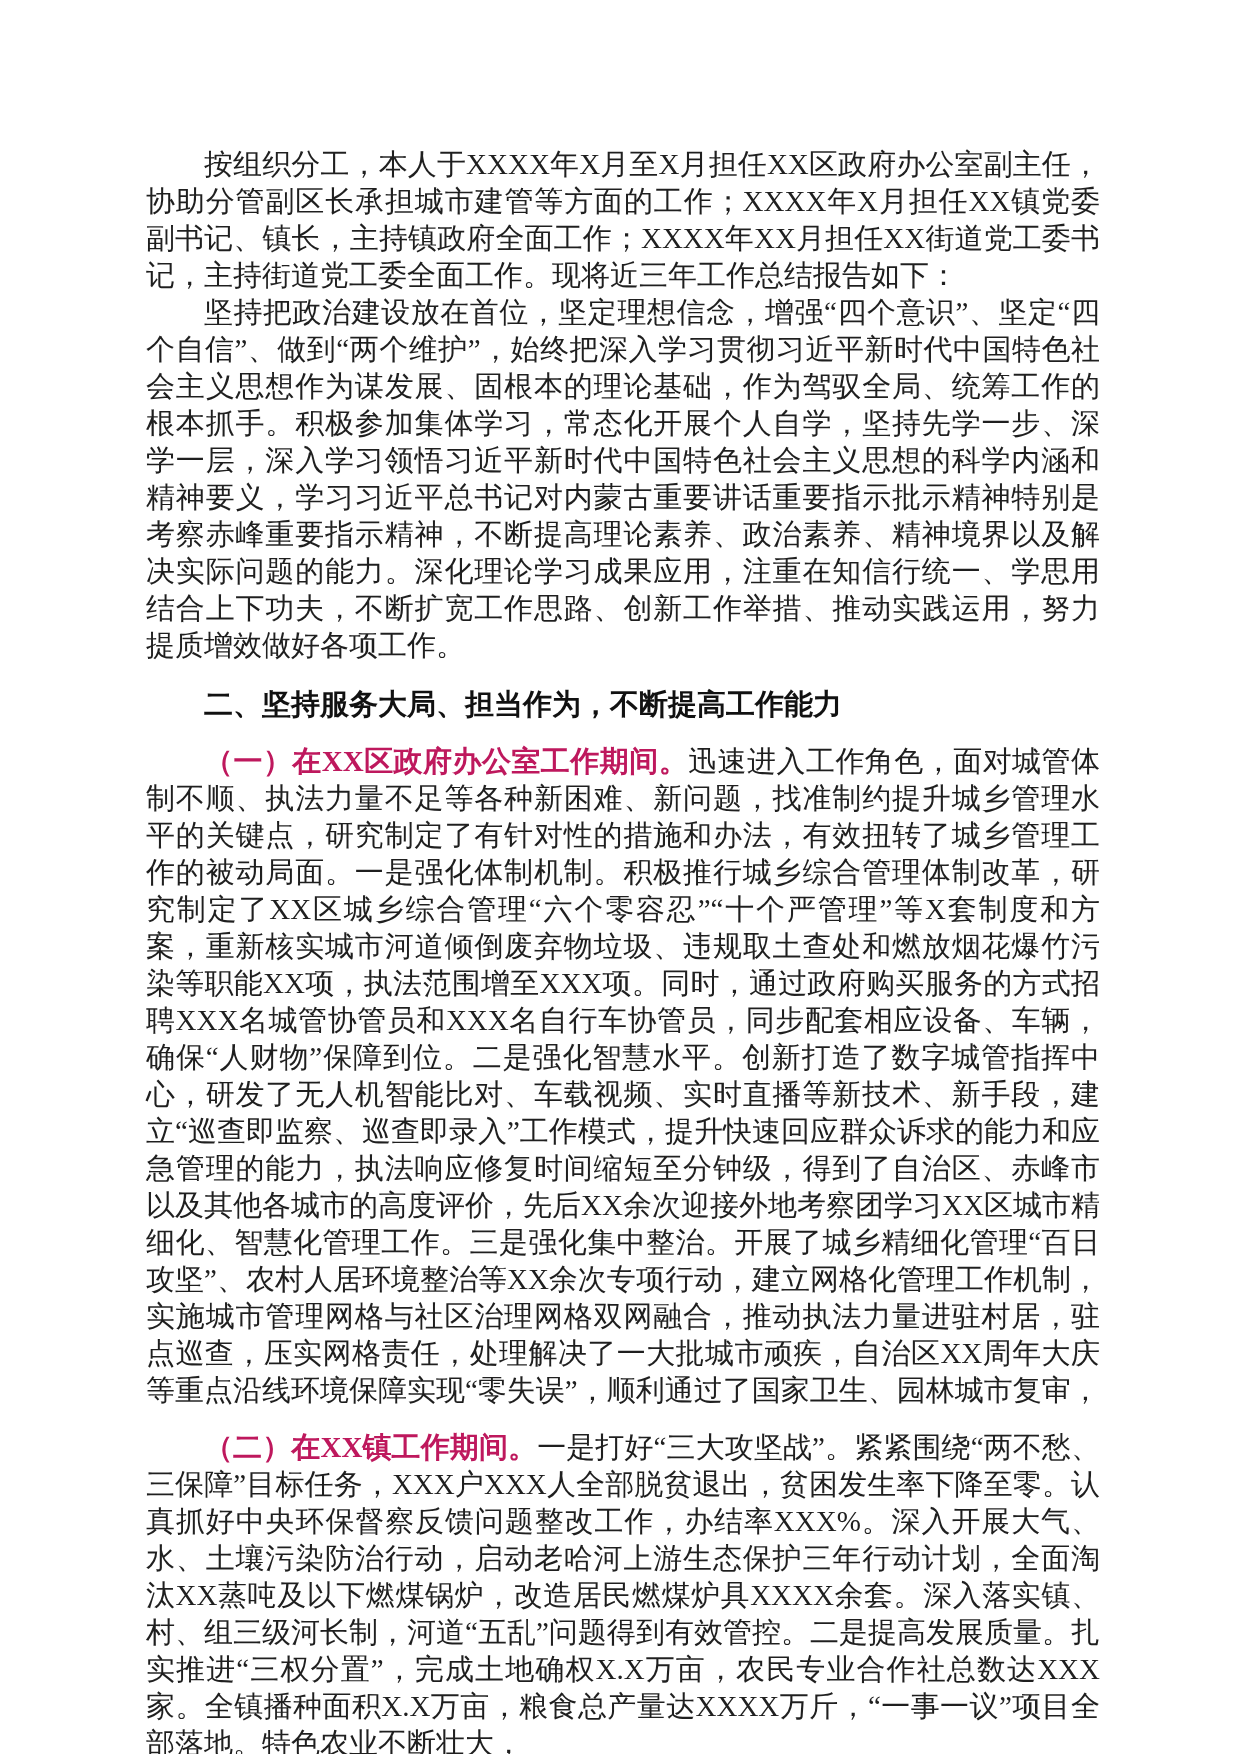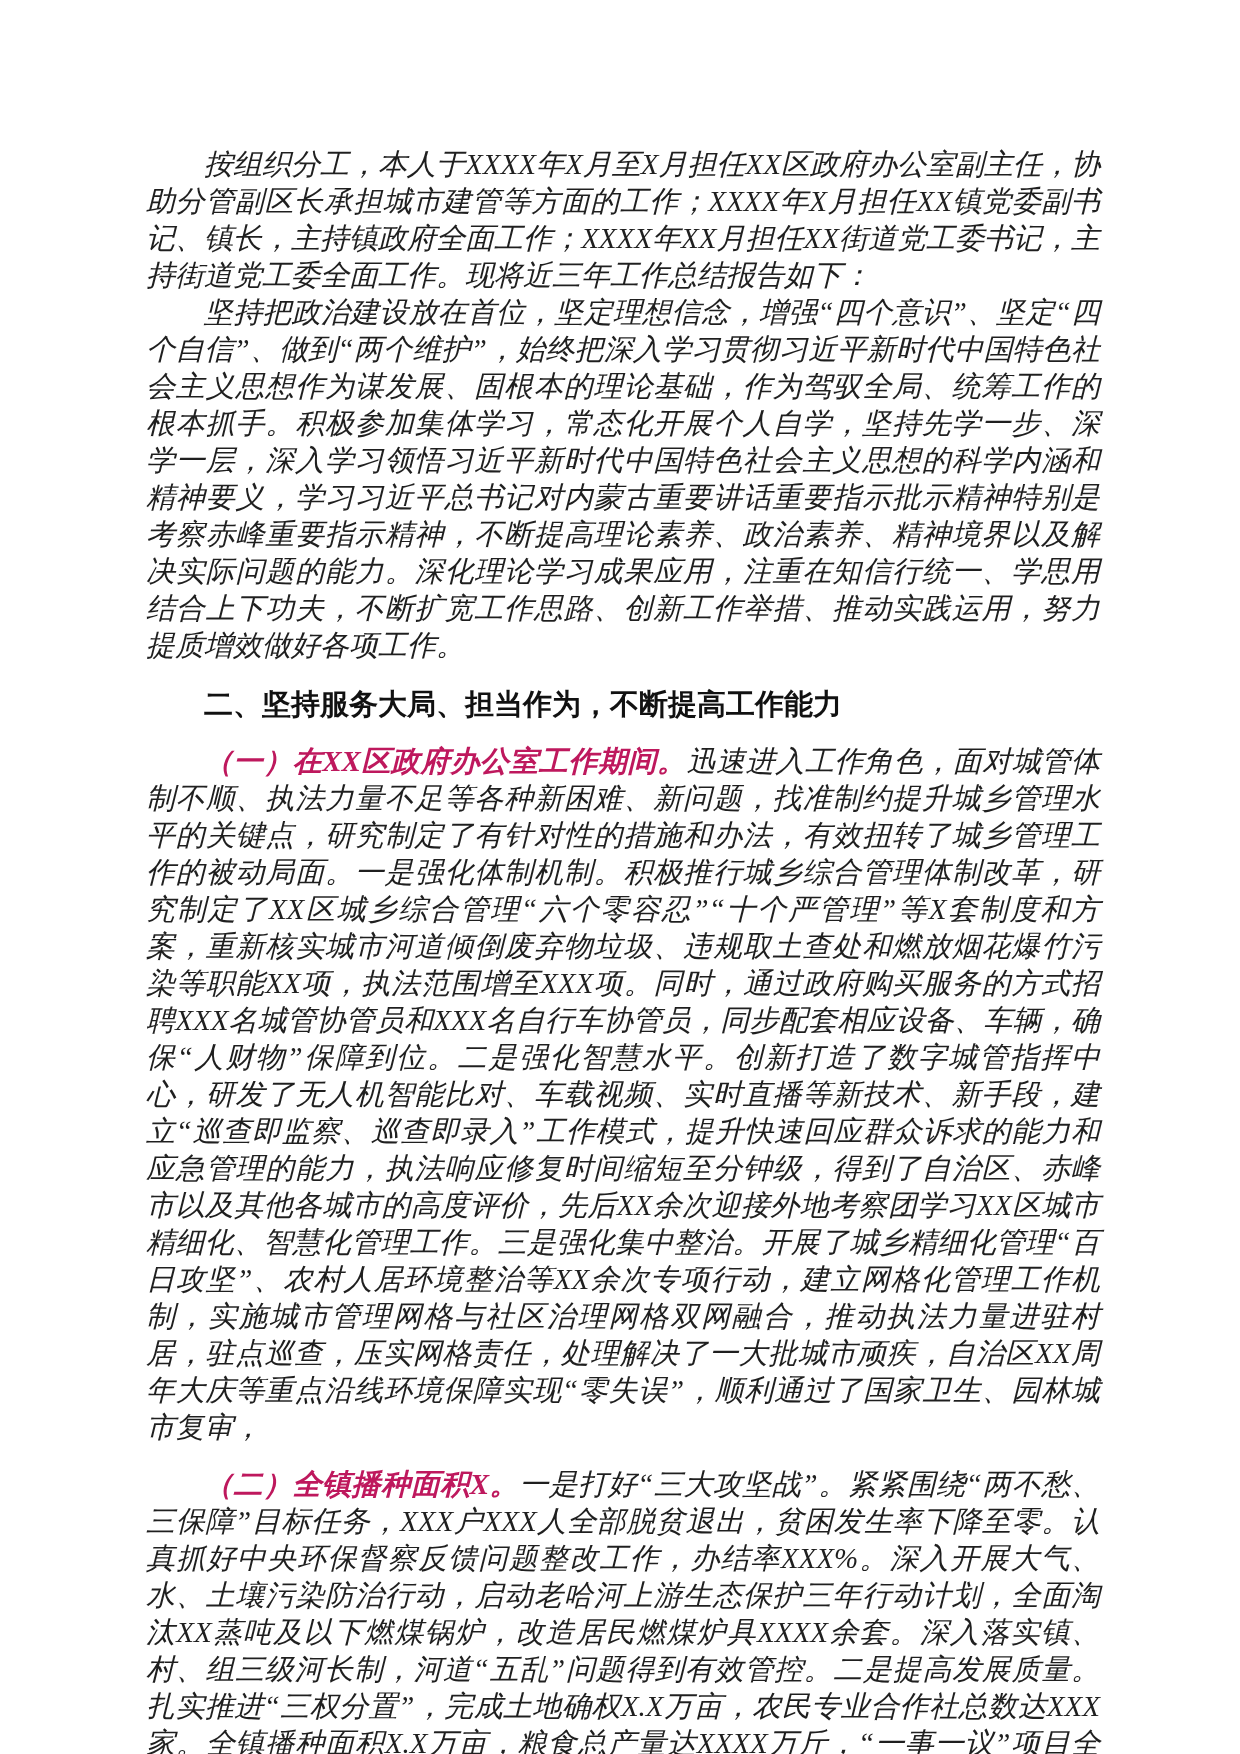--- a/index.html
+++ b/index.html
@@ -19,21 +19,20 @@
   .doc {
     color: #1f1f1f;
     font-family: "Liberation Serif", "DejaVu Serif", serif;
     font-size: 29px;
     line-height: 37px;
     text-align: justify;
   }
   .body-para {
     margin: 0;
     text-indent: 2em;
-    font-style: italic;
   }
   .para-gap {
     margin-top: 20px;
   }
   .heading {
     margin: 22px 0 20px 0;
     text-indent: 2em;
     font-size: 29px;
     line-height: 37px;
     font-weight: bold;
@@ -53,16 +52,16 @@
 
     <p class="body-para">按组织分工，本人于XXXX年X月至X月担任XX区政府办公室副主任，协助分管副区长承担城市建管等方面的工作；XXXX年X月担任XX镇党委副书记、镇长，主持镇政府全面工作；XXXX年XX月担任XX街道党工委书记，主持街道党工委全面工作。现将近三年工作总结报告如下：</p>
 
 
     <p class="body-para">坚持把政治建设放在首位，坚定理想信念，增强“四个意识”、坚定“四个自信”、做到“两个维护”，始终把深入学习贯彻习近平新时代中国特色社会主义思想作为谋发展、固根本的理论基础，作为驾驭全局、统筹工作的根本抓手。积极参加集体学习，常态化开展个人自学，坚持先学一步、深学一层，深入学习领悟习近平新时代中国特色社会主义思想的科学内涵和精神要义，学习习近平总书记对内蒙古重要讲话重要指示批示精神特别是考察赤峰重要指示精神，不断提高理论素养、政治素养、精神境界以及解决实际问题的能力。深化理论学习成果应用，注重在知信行统一、学思用结合上下功夫，不断扩宽工作思路、创新工作举措、推动实践运用，努力提质增效做好各项工作。</p>
 
     <h2 class="heading">二、坚持服务大局、担当作为，不断提高工作能力</h2>
 
     <p class="body-para"><span class="lead">（一）在XX区政府办公室工作期间。</span><span>迅速进入工作角色，面对城管体制不顺、执法力量不足等各种新困难、新问题，找准制约提升城乡管理水平的关键点，研究制定了有针对性的措施和办法，有效扭转了城乡管理工作的被动局面。一是强化体制机制。积极推行城乡综合管理体制改革，研究制定了XX区城乡综合管理“六个零容忍”“十个严管理”等X套制度和方案，重新核实城市河道倾倒废弃物垃圾、违规取土查处和燃放烟花爆竹污染等职能XX项，执法范围增至XXX项。同时，通过政府购买服务的方式招聘XXX名城管协管员和XXX名自行车协管员，同步配套相应设备、车辆，确保“人财物”保障到位。二是强化智慧水平。创新打造了数字城管指挥中心，研发了无人机智能比对、车载视频、实时直播等新技术、新手段，建立“巡查即监察、巡查即录入”工作模式，提升快速回应群众诉求的能力和应急管理的能力，执法响应修复时间缩短至分钟级，得到了自治区、赤峰市以及其他各城市的高度评价，先后XX余次迎接外地考察团学习XX区城市精细化、智慧化管理工作。三是强化集中整治。开展了城乡精细化管理“百日攻坚”、农村人居环境整治等XX余次专项行动，建立网格化管理工作机制，实施城市管理网格与社区治理网格双网融合，推动执法力量进驻村居，驻点巡查，压实网格责任，处理解决了一大批城市顽疾，自治区XX周年大庆等重点沿线环境保障实现“零失误”，顺利通过了国家卫生、园林城市复审，</span></p>
 
-    <p class="body-para para-gap"><span class="lead">（二）全镇播种面积X。</span><span>一是打好“三大攻坚战”。紧紧围绕“两不愁、三保障”目标任务，XXX户XXX人全部脱贫退出，贫困发生率下降至零。认真抓好中央环保督察反馈问题整改工作，办结率XXX%。深入开展大气、水、土壤污染防治行动，启动老哈河上游生态保护三年行动计划，全面淘汰XX蒸吨及以下燃煤锅炉，改造居民燃煤炉具XXXX余套。深入落实镇、村、组三级河长制，河道“五乱”问题得到有效管控。二是提高发展质量。扎实推进“三权分置”，完成土地确权X.X万亩，农民专业合作社总数达XXX家。全镇播种面积X.X万亩，粮食总产量达XXXX万斤，“一事一议”项目全部落地。特色农业不断壮大，</span></p>
+    <p class="body-para para-gap"><span class="lead">（二）在XX镇工作期间。</span><span>一是打好“三大攻坚战”。紧紧围绕“两不愁、三保障”目标任务，XXX户XXX人全部脱贫退出，贫困发生率下降至零。认真抓好中央环保督察反馈问题整改工作，办结率XXX%。深入开展大气、水、土壤污染防治行动，启动老哈河上游生态保护三年行动计划，全面淘汰XX蒸吨及以下燃煤锅炉，改造居民燃煤炉具XXXX余套。深入落实镇、村、组三级河长制，河道“五乱”问题得到有效管控。二是提高发展质量。扎实推进“三权分置”，完成土地确权X.X万亩，农民专业合作社总数达XXX家。全镇播种面积X.X万亩，粮食总产量达XXXX万斤，“一事一议”项目全部落地。特色农业不断壮大，</span></p>
 
   </div>
 </div>
 
 </body></html>

